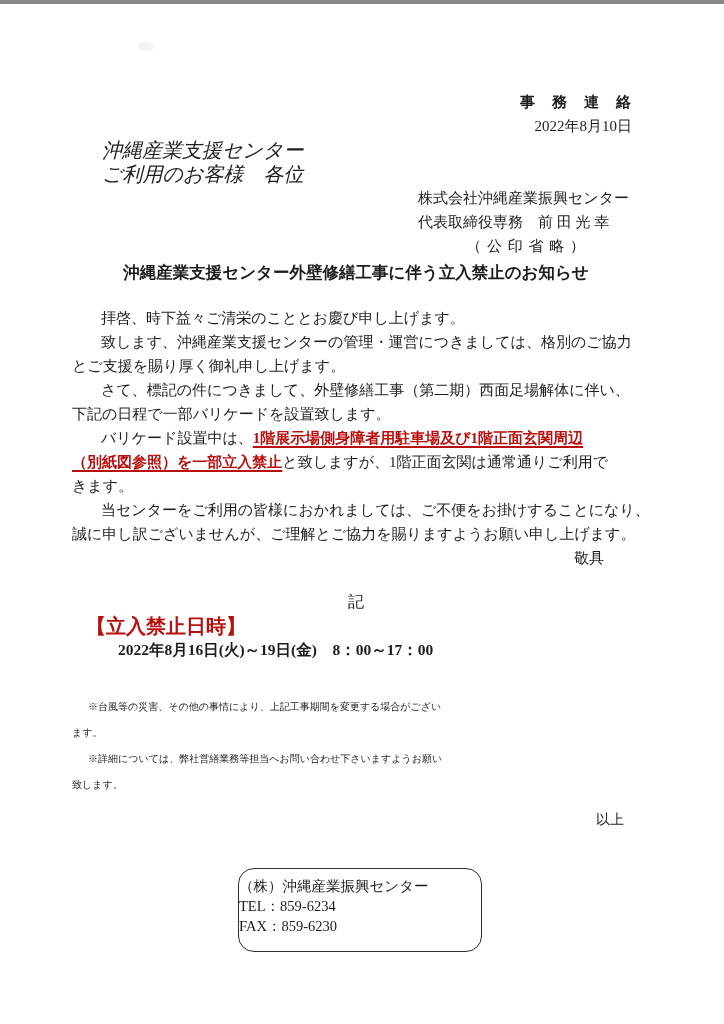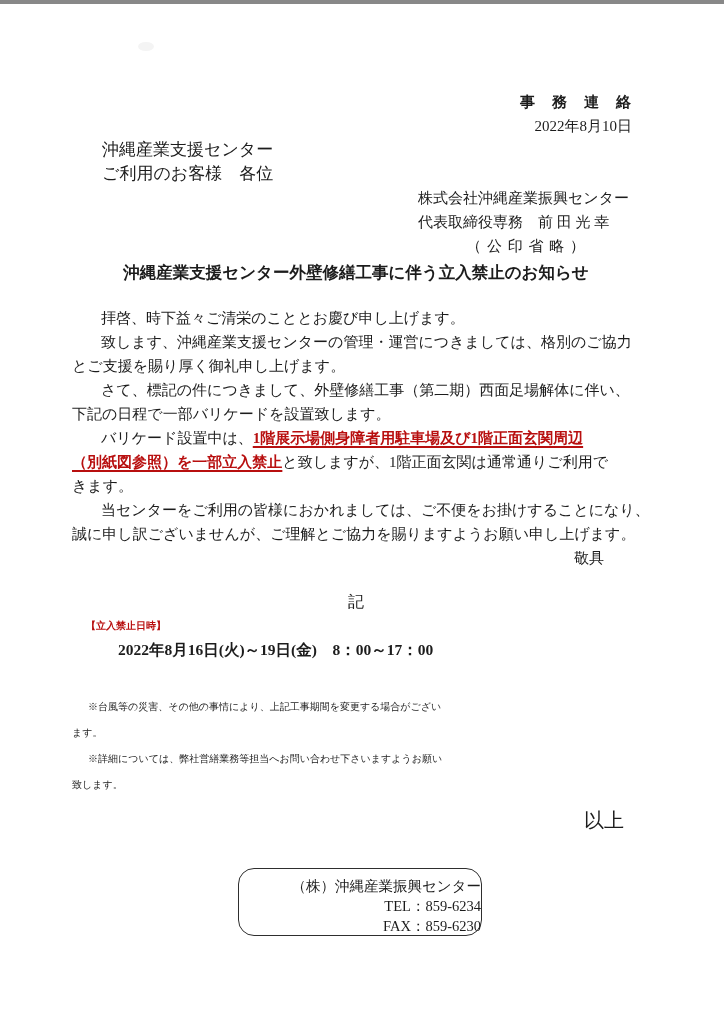--- a/index.html
+++ b/index.html
@@ -27,21 +27,21 @@
   
   .doc-type{
     text-align:right;margin-right:8px;
     font-size:15px;line-height:24px;font-weight:bold;
     letter-spacing:1px;
   }
   .doc-date{
     text-align:right;margin-right:8px;
     font-size:15px;line-height:24px;
   }
-  .addressee{font-size:17px;line-height:24px;margin-left:30px;}
+  .addressee{font-size:20px;line-height:24px;margin-left:30px;font-style:italic;}
   .sender{
     margin-left:346px;font-size:15px;line-height:24px;
     display:block;width:216px;
   }
   .sender .seal{text-align:center;letter-spacing:1px;}
   
   .title{
     margin:2px 0 0 0;
     font-size:16.5px;font-weight:bold;
     text-align:center;line-height:26px;
@@ -59,40 +59,40 @@
   .closing{
     text-align:right;margin-right:36px;
     font-size:15px;line-height:24px;
   }
   .record{
     margin-top:20px;text-align:center;
     font-size:16px;line-height:24px;
   }
   .notice-heading{
     margin-left:14px;color:var(--red);font-weight:bold;
-    font-size:10px;line-height:24px;
+    font-size:20px;line-height:24px;
   }
   .schedule{
     margin-left:46px;font-weight:bold;
     font-size:15.5px;line-height:24px;white-space:nowrap;
   }
   .notes{margin-top:32px;font-size:10px;}
   .nline{line-height:26px;white-space:nowrap;}
   .end-mark{
     margin-top:9px;text-align:right;margin-right:16px;
-    font-size:20px;line-height:26px;
+    font-size:14px;line-height:26px;
   }
   
   .contact-box{
     margin-top:35px;margin-left:166px;
-    width:244px;height:68px;
+    width:244px;height:84px;
     border:1.5px solid var(--border);
     border-radius:16px;
     box-sizing:border-box;
-    text-align:right;
+    text-align:left;
     padding-top:7px;
     font-size:14.5px;
   }
   .contact-box div{line-height:20px;white-space:nowrap;}
 </style>
 </head>
 <body>
 
 <div class="page">
   <div class="scan-artifact"></div>

